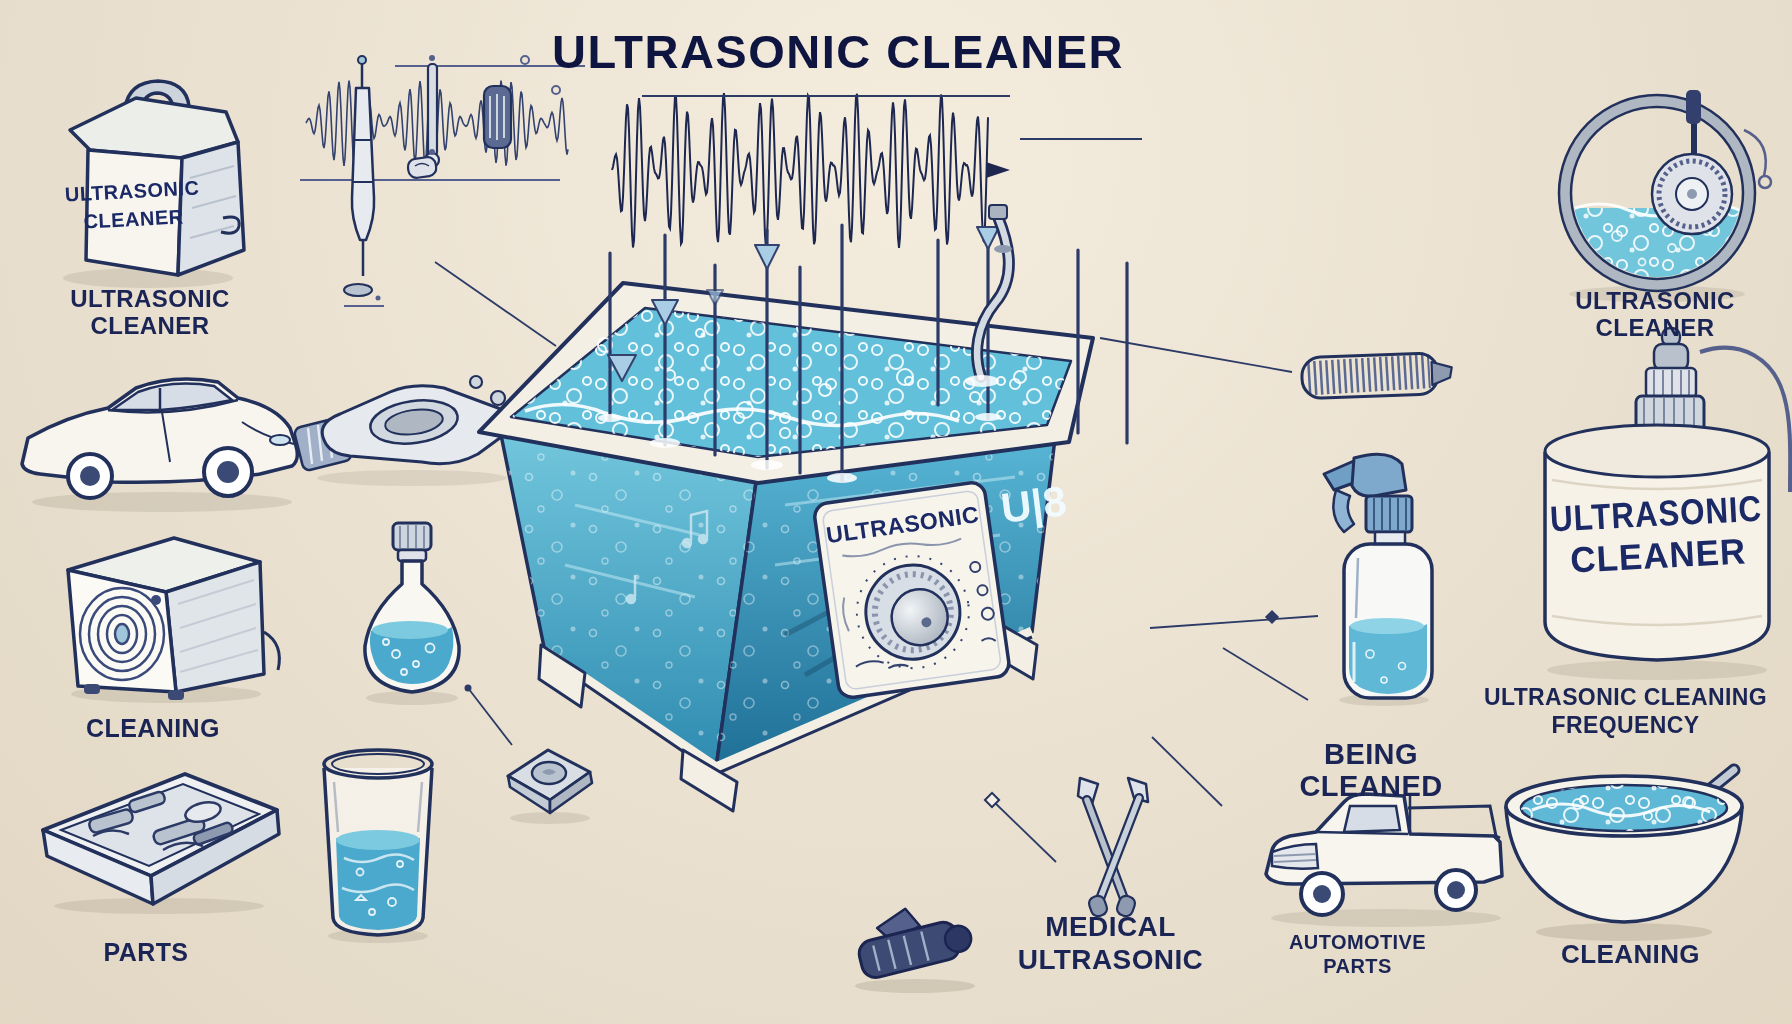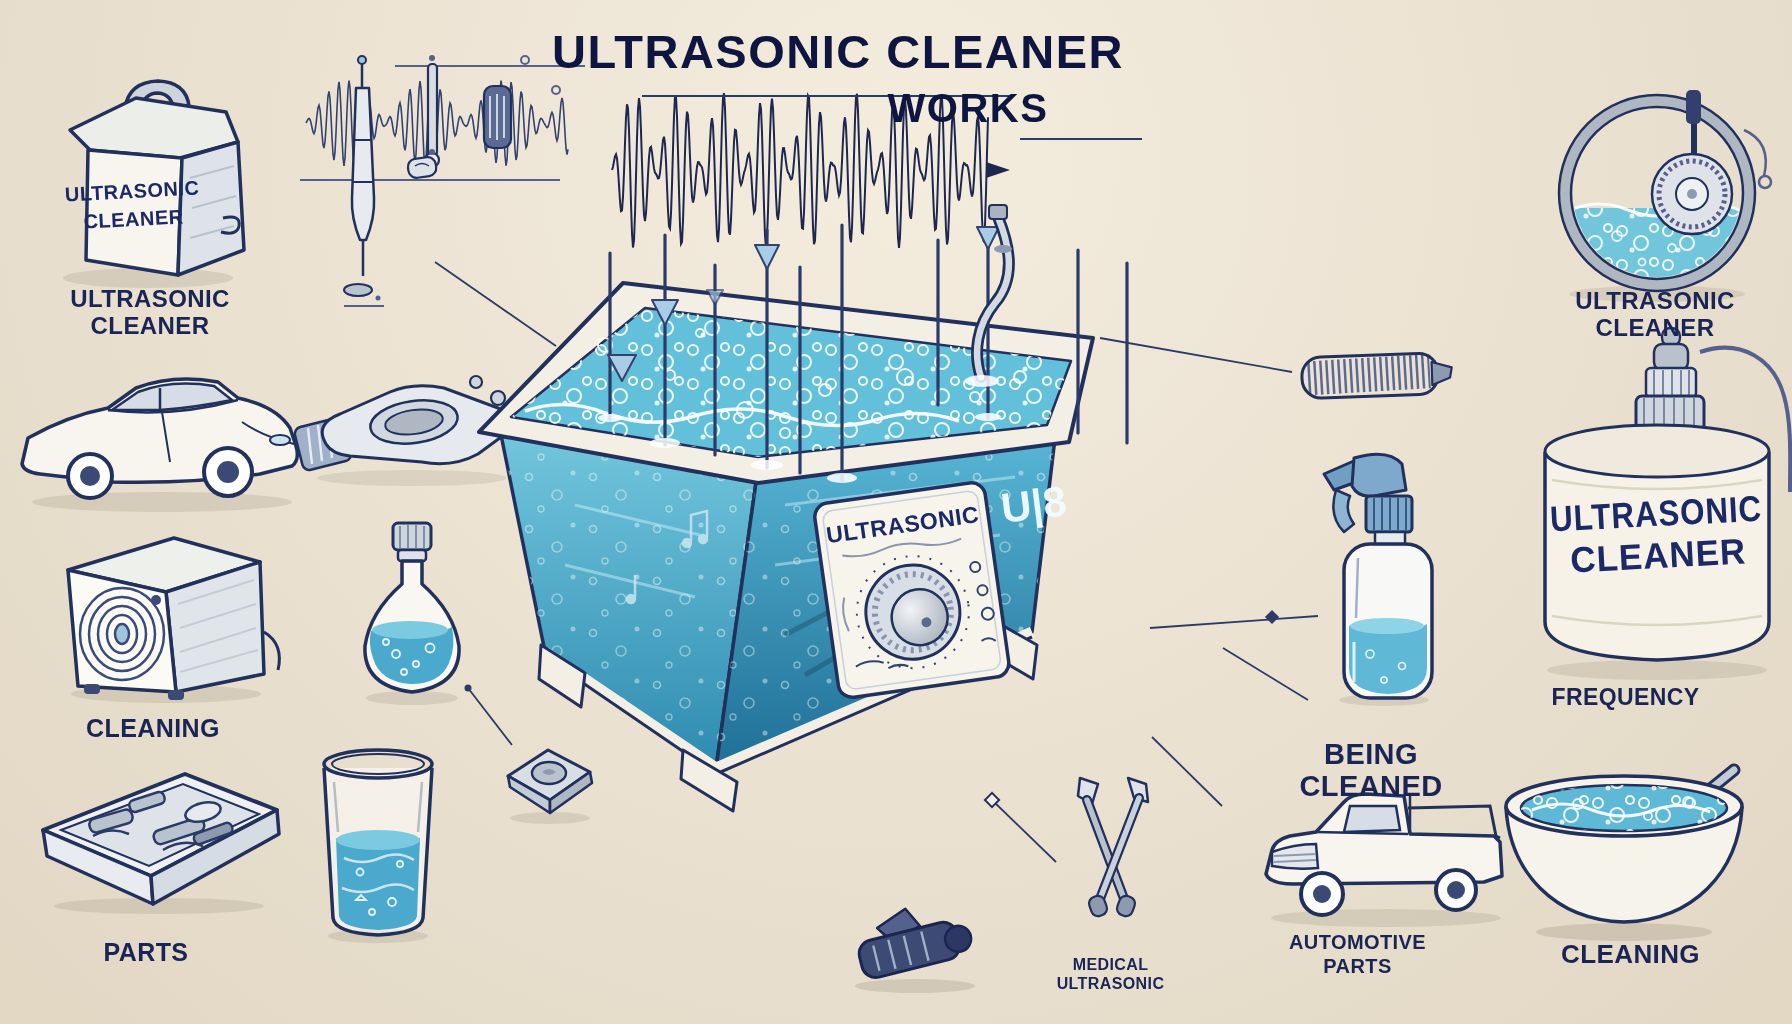--- a/index.html
+++ b/index.html
@@ -20,21 +20,20 @@
           font-size:21px;font-weight:700;line-height:1.14;color:#1d2750;letter-spacing:.3px;z-index:3;}
   svg{position:absolute;overflow:visible;}
 </style>
 </head>
 <body>
 
 <div id="canvas">
 
   <div class="title1">ULTRASONIC CLEANER</div>
   <div class="rule" style="left:642px;top:95px;width:368px;"></div>
-  <div class="title2">WORKS</div>
   <div class="rule" style="left:1020px;top:138px;width:122px;"></div>
 
   <svg class="abs" style="left:30px;top:68px;z-index:1" width="225" height="225" viewBox="0 0 225 225">
     <ellipse cx="118" cy="210" rx="85" ry="10" fill="rgba(110,100,80,0.15)"></ellipse>
     <path d="M95 40 Q99 14 128 13 Q156 14 159 38 L144 43 Q142 26 128 25 Q113 25 110 44 Z" fill="#cdd4dc" stroke="#22305c" stroke-width="3.5" stroke-linejoin="round"></path>
     <polygon points="40,62 106,30 196,44 208,74 150,90 60,82" fill="#eceee9" stroke="#22305c" stroke-width="3.5" stroke-linejoin="round"></polygon>
     <polygon points="58,82 152,90 148,207 56,192" fill="#f7f5ee" stroke="#22305c" stroke-width="3.5" stroke-linejoin="round"></polygon>
     <polygon points="152,90 208,74 214,182 148,207" fill="#dde3e9" stroke="#22305c" stroke-width="3.5" stroke-linejoin="round"></polygon>
     <path d="M160 110 L204 98 M162 140 L206 128 M160 170 L204 158" stroke="#b9c2cc" stroke-width="2" fill="none"></path>
     <path d="M193 150 q18 -4 16 8 q-2 10 -18 6" fill="none" stroke="#22305c" stroke-width="3"></path>
@@ -347,21 +346,21 @@
       <polygon points="28,6 46,12 40,32 26,24" fill="#dfe3e9"></polygon>
       <polygon points="94,12 76,6 82,26 96,30" fill="#dfe3e9"></polygon>
     </g>
     <line x1="35" y1="28" x2="74" y2="132" stroke="#22305c" stroke-width="10" stroke-linecap="round"></line>
     <line x1="35" y1="28" x2="74" y2="132" stroke="#b9c2cc" stroke-width="5.5" stroke-linecap="round"></line>
     <line x1="87" y1="26" x2="46" y2="132" stroke="#22305c" stroke-width="10" stroke-linecap="round"></line>
     <line x1="87" y1="26" x2="46" y2="132" stroke="#c9d1da" stroke-width="5.5" stroke-linecap="round"></line>
     <rect x="66" y="124" width="16" height="20" rx="7" transform="rotate(20 74 134)" fill="#8e9ab0" stroke="#22305c" stroke-width="2.2"></rect>
     <rect x="38" y="124" width="16" height="20" rx="7" transform="rotate(-20 46 134)" fill="#8e9ab0" stroke="#22305c" stroke-width="2.2"></rect>
   </svg>
-  <div class="caption" style="left:1008px;top:956px;width:205px;font-size:16px;line-height:1.18">
+  <div class="caption" style="left:1008px;top:910px;width:205px;font-size:28px;line-height:1.18">
     <span>MEDICAL</span>
     <span>ULTRASONIC</span>
   </div>
 
   <svg class="abs" style="left:1318px;top:446px;z-index:1" width="122" height="262" viewBox="0 0 122 262">
     <ellipse cx="66" cy="254" rx="45" ry="6" fill="rgba(110,100,80,0.15)"></ellipse>
     <polygon points="6,28 38,14 44,34 16,44" fill="#6f9fc4" stroke="#22305c" stroke-width="3" stroke-linejoin="round"></polygon>
     <path d="M36 12 Q70 2 84 18 L88 44 L56 50 Q40 52 34 40 Z" fill="#7fa9cc" stroke="#22305c" stroke-width="3" stroke-linejoin="round"></path>
     <path d="M18 44 Q10 70 26 86 L36 78 Q26 64 32 50 Z" fill="#8fb4d4" stroke="#22305c" stroke-width="2.5" stroke-linejoin="round"></path>
     <rect x="48" y="50" width="46" height="36" rx="4" fill="#7fa9cc" stroke="#22305c" stroke-width="3"></rect>
@@ -454,20 +453,21 @@
     <path d="M122 78 L122 110 M132 78 L132 110 M142 78 L142 110 M152 78 L152 110 M162 78 L162 110 M172 78 L172 110" stroke="#7b87a0" stroke-width="2"></path>
     <path d="M23 132 L23 302 Q23 336 135 340 Q247 336 247 302 L247 132" fill="#f6f2e8" stroke="#22305c" stroke-width="3.5"></path>
     <ellipse cx="135" cy="131" rx="112" ry="26" fill="#efeadd" stroke="#22305c" stroke-width="3"></ellipse>
     <path d="M30 160 Q135 178 240 160 M30 296 Q135 314 240 296" stroke="#ddd5c4" stroke-width="2.5" fill="none"></path>
     <g transform="rotate(-3 135 212)">
       <text x="135" y="206" text-anchor="middle" font-size="36" font-weight="800" fill="#1b2a66" letter-spacing="1" textLength="212" lengthAdjust="spacingAndGlyphs">ULTRASONIC</text>
       <text x="135" y="248" text-anchor="middle" font-size="36" font-weight="800" fill="#1b2a66" letter-spacing="1" textLength="176" lengthAdjust="spacingAndGlyphs">CLEANER</text>
     </g>
   </svg>
   <div class="caption" style="left:1468px;top:683px;width:315px;font-size:23px;line-height:1.22">
+    <span>ULTRASONIC CLEANING</span>
     <span>FREQUENCY</span>
   </div>
 
   <svg class="abs" style="left:1498px;top:760px;z-index:1" width="252" height="182" viewBox="0 0 252 182">
     <defs>
       <pattern id="foamR" width="46" height="34" patternUnits="userSpaceOnUse">
         <circle cx="8" cy="9" r="5" fill="none" stroke="rgba(255,255,255,0.9)" stroke-width="2"></circle>
         <circle cx="27" cy="21" r="7" fill="none" stroke="rgba(255,255,255,0.85)" stroke-width="2"></circle>
         <circle cx="40" cy="6" r="4" fill="none" stroke="rgba(255,255,255,0.9)" stroke-width="2"></circle>
         <circle cx="18" cy="28" r="2.5" fill="rgba(255,255,255,0.8)"></circle>

